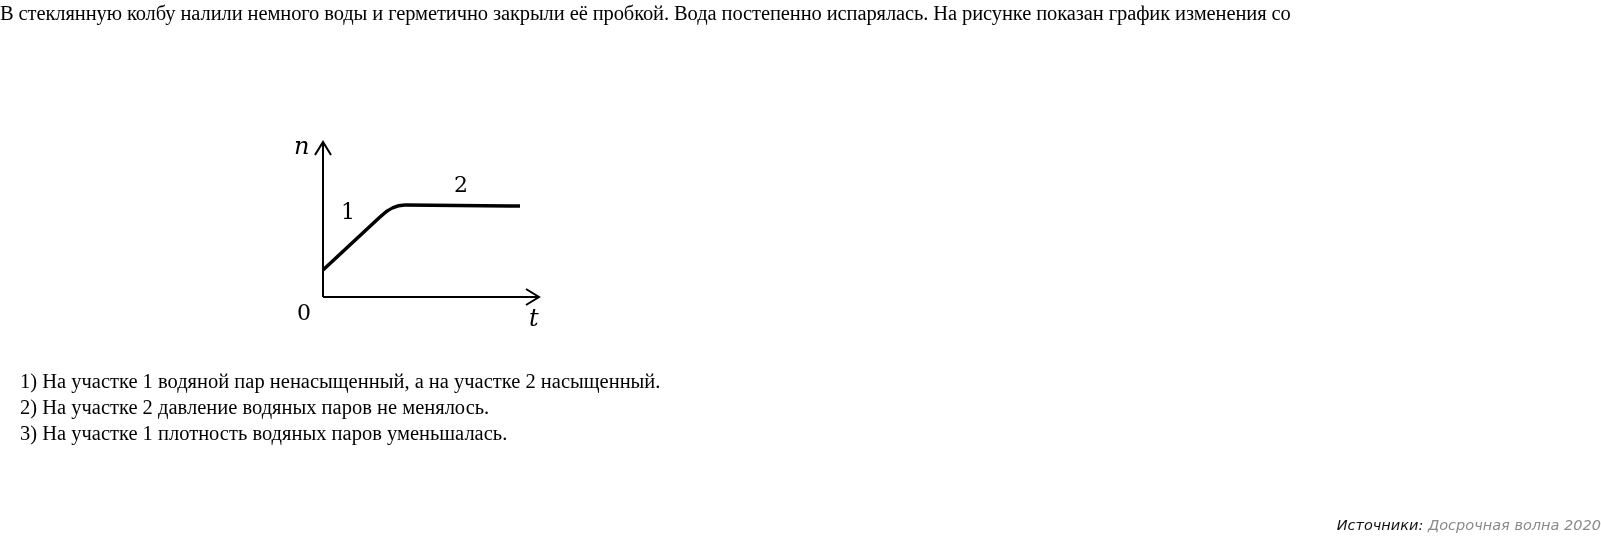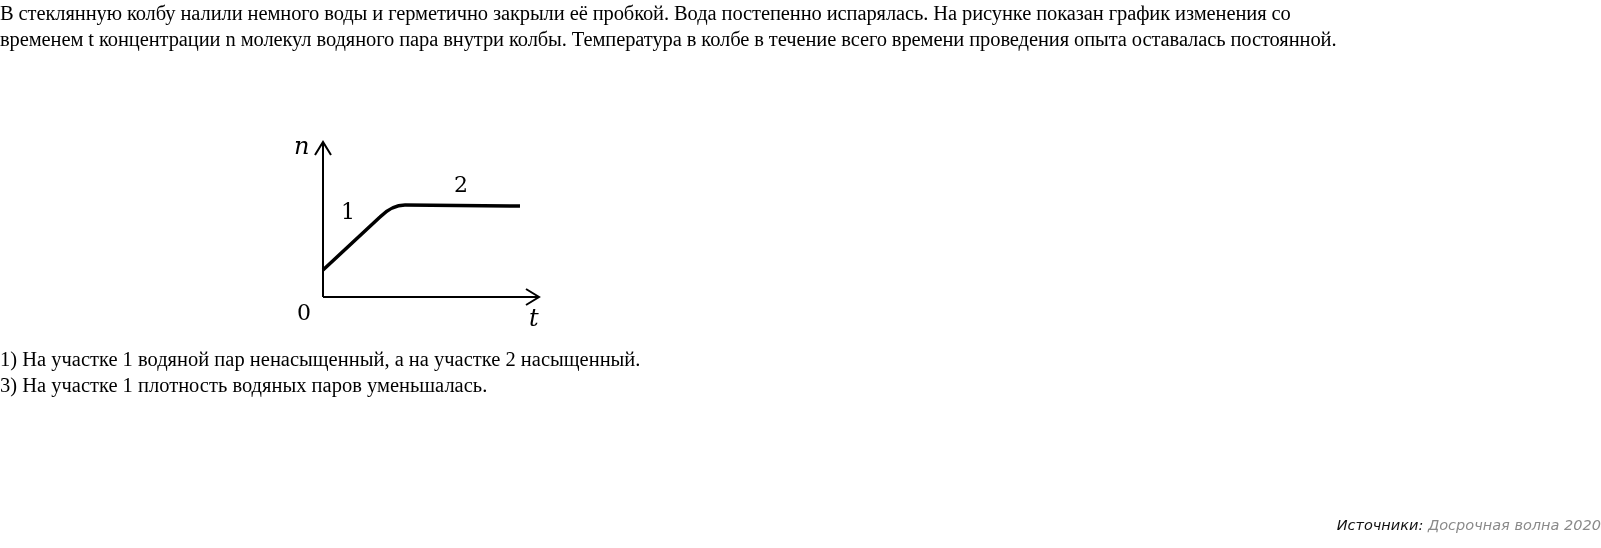--- a/index.html
+++ b/index.html
@@ -6,39 +6,38 @@
   body { width: 1601px; height: 548px; position: relative; overflow: hidden; color: #000; }
   .problem-text {
     position: absolute; left: 0; top: 0; width: 1594px;
     font-family: "Liberation Serif", serif; font-size: 20.5px; line-height: 26px;
     margin: 0; letter-spacing: -0.1px;
   }
   .problem-text p { margin: 0; white-space: nowrap; }
   .figure { position: absolute; left: 280px; top: 120px; width: 280px; height: 220px; }
   .figure svg { width: 280px; height: 220px; display: block; }
   .options {
-    position: absolute; left: 0; top: 346px;
-    font-family: "Liberation Serif", serif; font-size: 20.5px; line-height: 26.2px;
+    position: absolute; left: 0; top: 368px;
+    font-family: "Liberation Serif", serif; font-size: 20.5px; line-height: 26.2px; padding-left: 20px;
   }
   .options div { white-space: nowrap; }
   .source {
     position: absolute; right: 0; top: 517px;
     font-family: "DejaVu Sans", sans-serif; font-style: italic; font-size: 14.5px;
     white-space: nowrap;
     margin-left: 16px;
   }
   .source .label { color: #111; }
   .source .value { color: #8a8a8a; }
 </style>
 </head>
 <body>
 
 <div class="problem-text">
   <p>В стеклянную колбу налили немного воды и герметично закрыли её пробкой. Вода постепенно испарялась. На рисунке показан график изменения со</p>
-  <p>временем t концентрации n молекул водяного пара внутри колбы. Температура в колбе в течение всего времени проведения опыта оставалась постоянной.</p>
 </div>
 
 <div class="figure">
   <svg viewBox="0 0 280 220" xmlns="http://www.w3.org/2000/svg">
 
     <line x1="43" y1="177" x2="43" y2="23" stroke="#000" stroke-width="2"></line>
     <polyline points="35,35 43,22 51,35" fill="none" stroke="#000" stroke-width="2"></polyline>
 
     <line x1="43" y1="177" x2="258" y2="177" stroke="#000" stroke-width="2"></line>
     <polyline points="246,169 259,177 246,185" fill="none" stroke="#000" stroke-width="2"></polyline>
@@ -48,19 +47,20 @@
     <text x="14" y="34" font-family="DejaVu Serif, serif" font-style="italic" font-size="24" fill="#000">n</text>
     <text x="249" y="206" font-family="DejaVu Serif, serif" font-style="italic" font-size="24" fill="#000">t</text>
     <text x="17" y="200" font-family="DejaVu Serif, serif" font-size="22" fill="#000">0</text>
     <text x="61" y="99" font-family="DejaVu Serif, serif" font-size="22" fill="#000">1</text>
     <text x="174" y="72" font-family="DejaVu Serif, serif" font-size="22" fill="#000">2</text>
   </svg>
 </div>
 
 <div class="options">
   <div>1) На участке 1 водяной пар ненасыщенный, а на участке 2 насыщенный.</div>
+  <div>2) На участке 2 давление водяных паров не менялось.</div>
   <div>3) На участке 1 плотность водяных паров уменьшалась.</div>
 </div>
 
 <div class="source">
   <span class="label">Источники:</span>
   <span class="value">Досрочная волна 2020</span>
 </div>
 
 </body></html>

